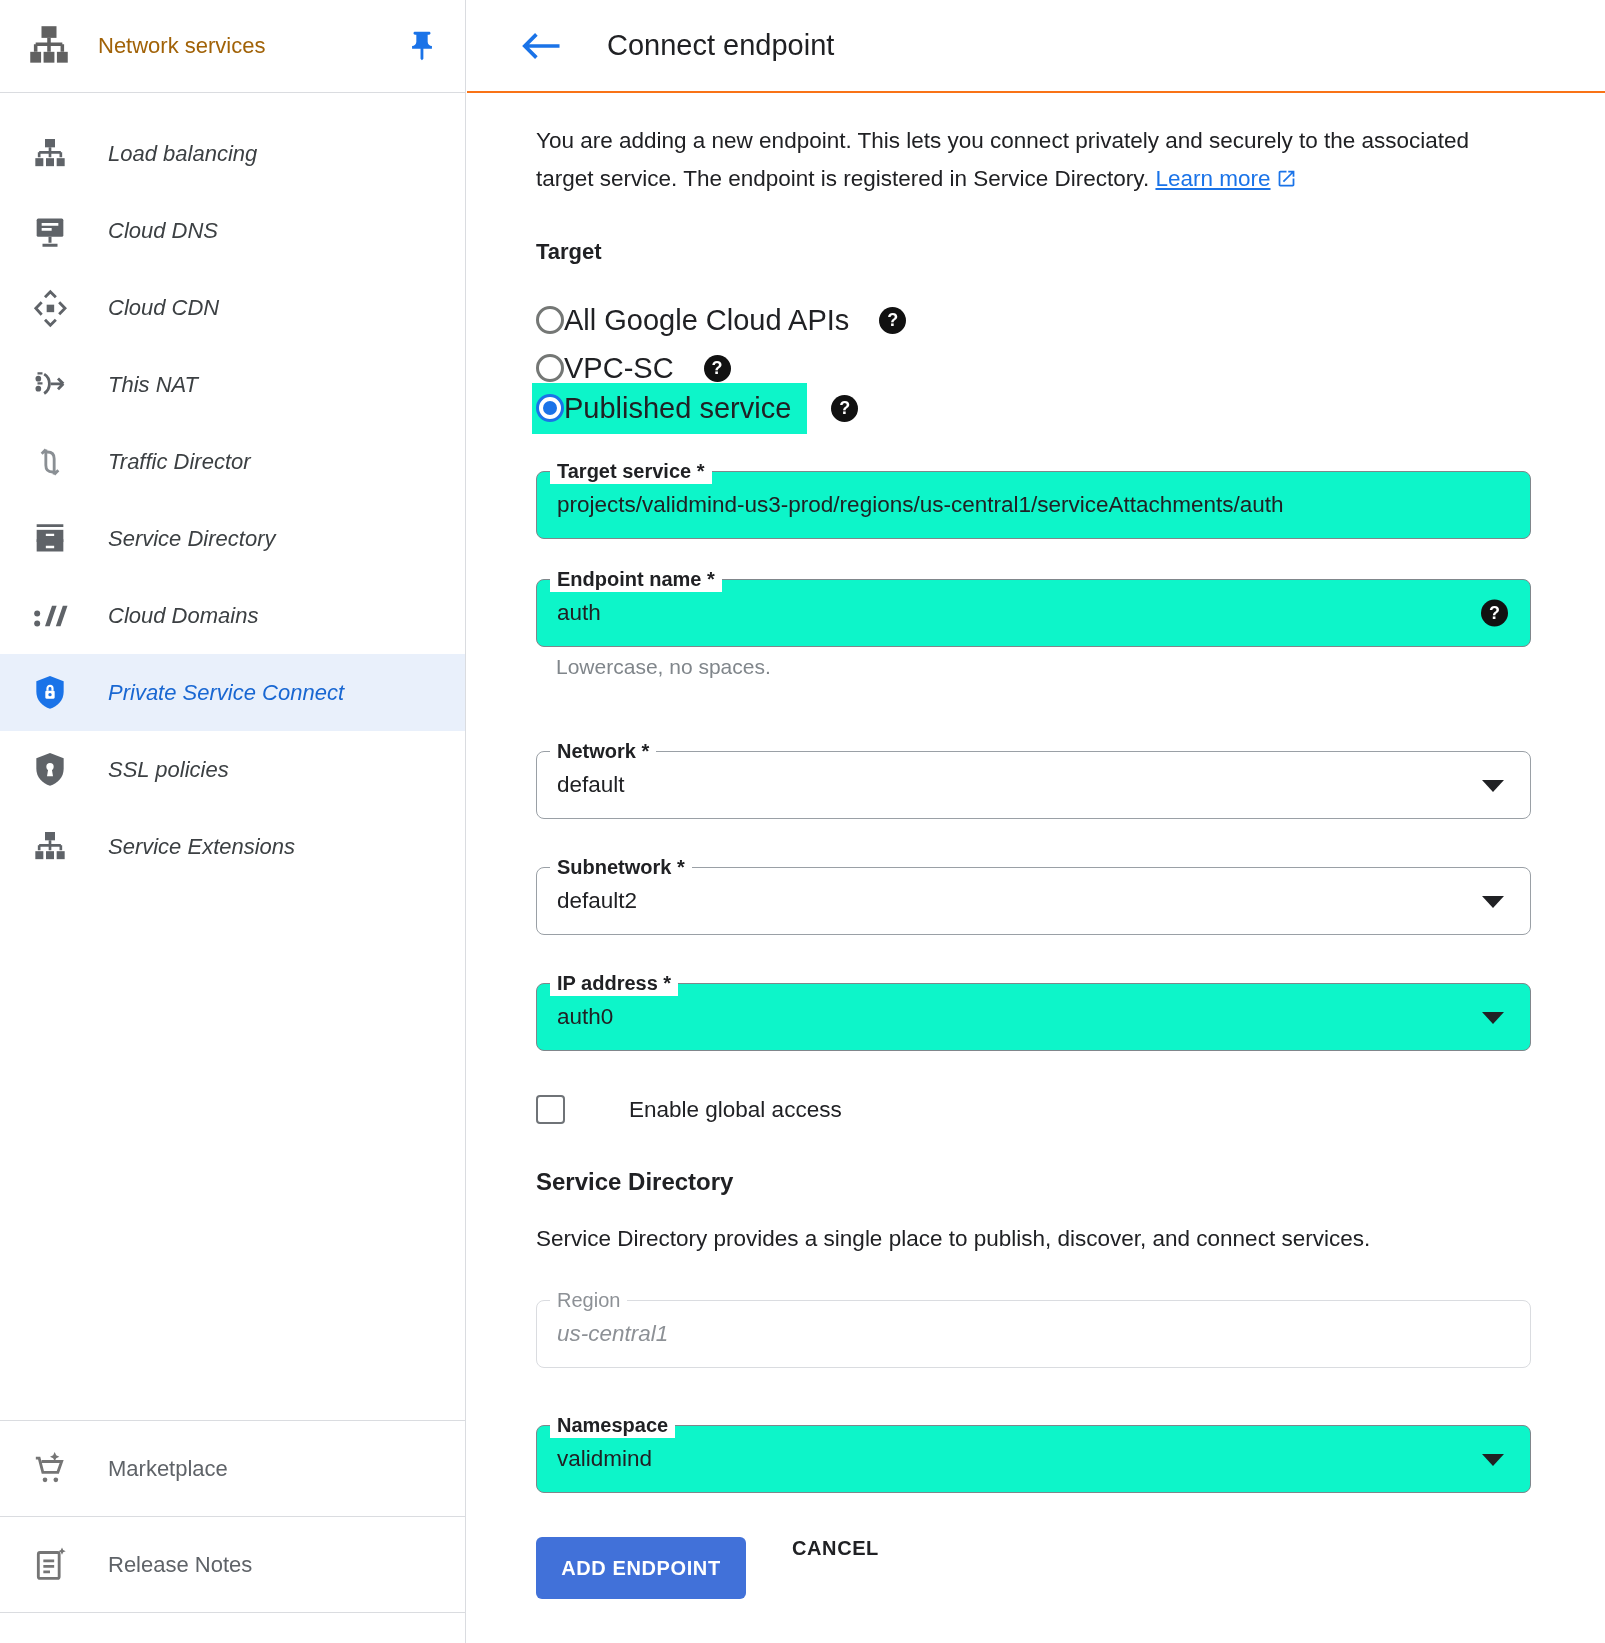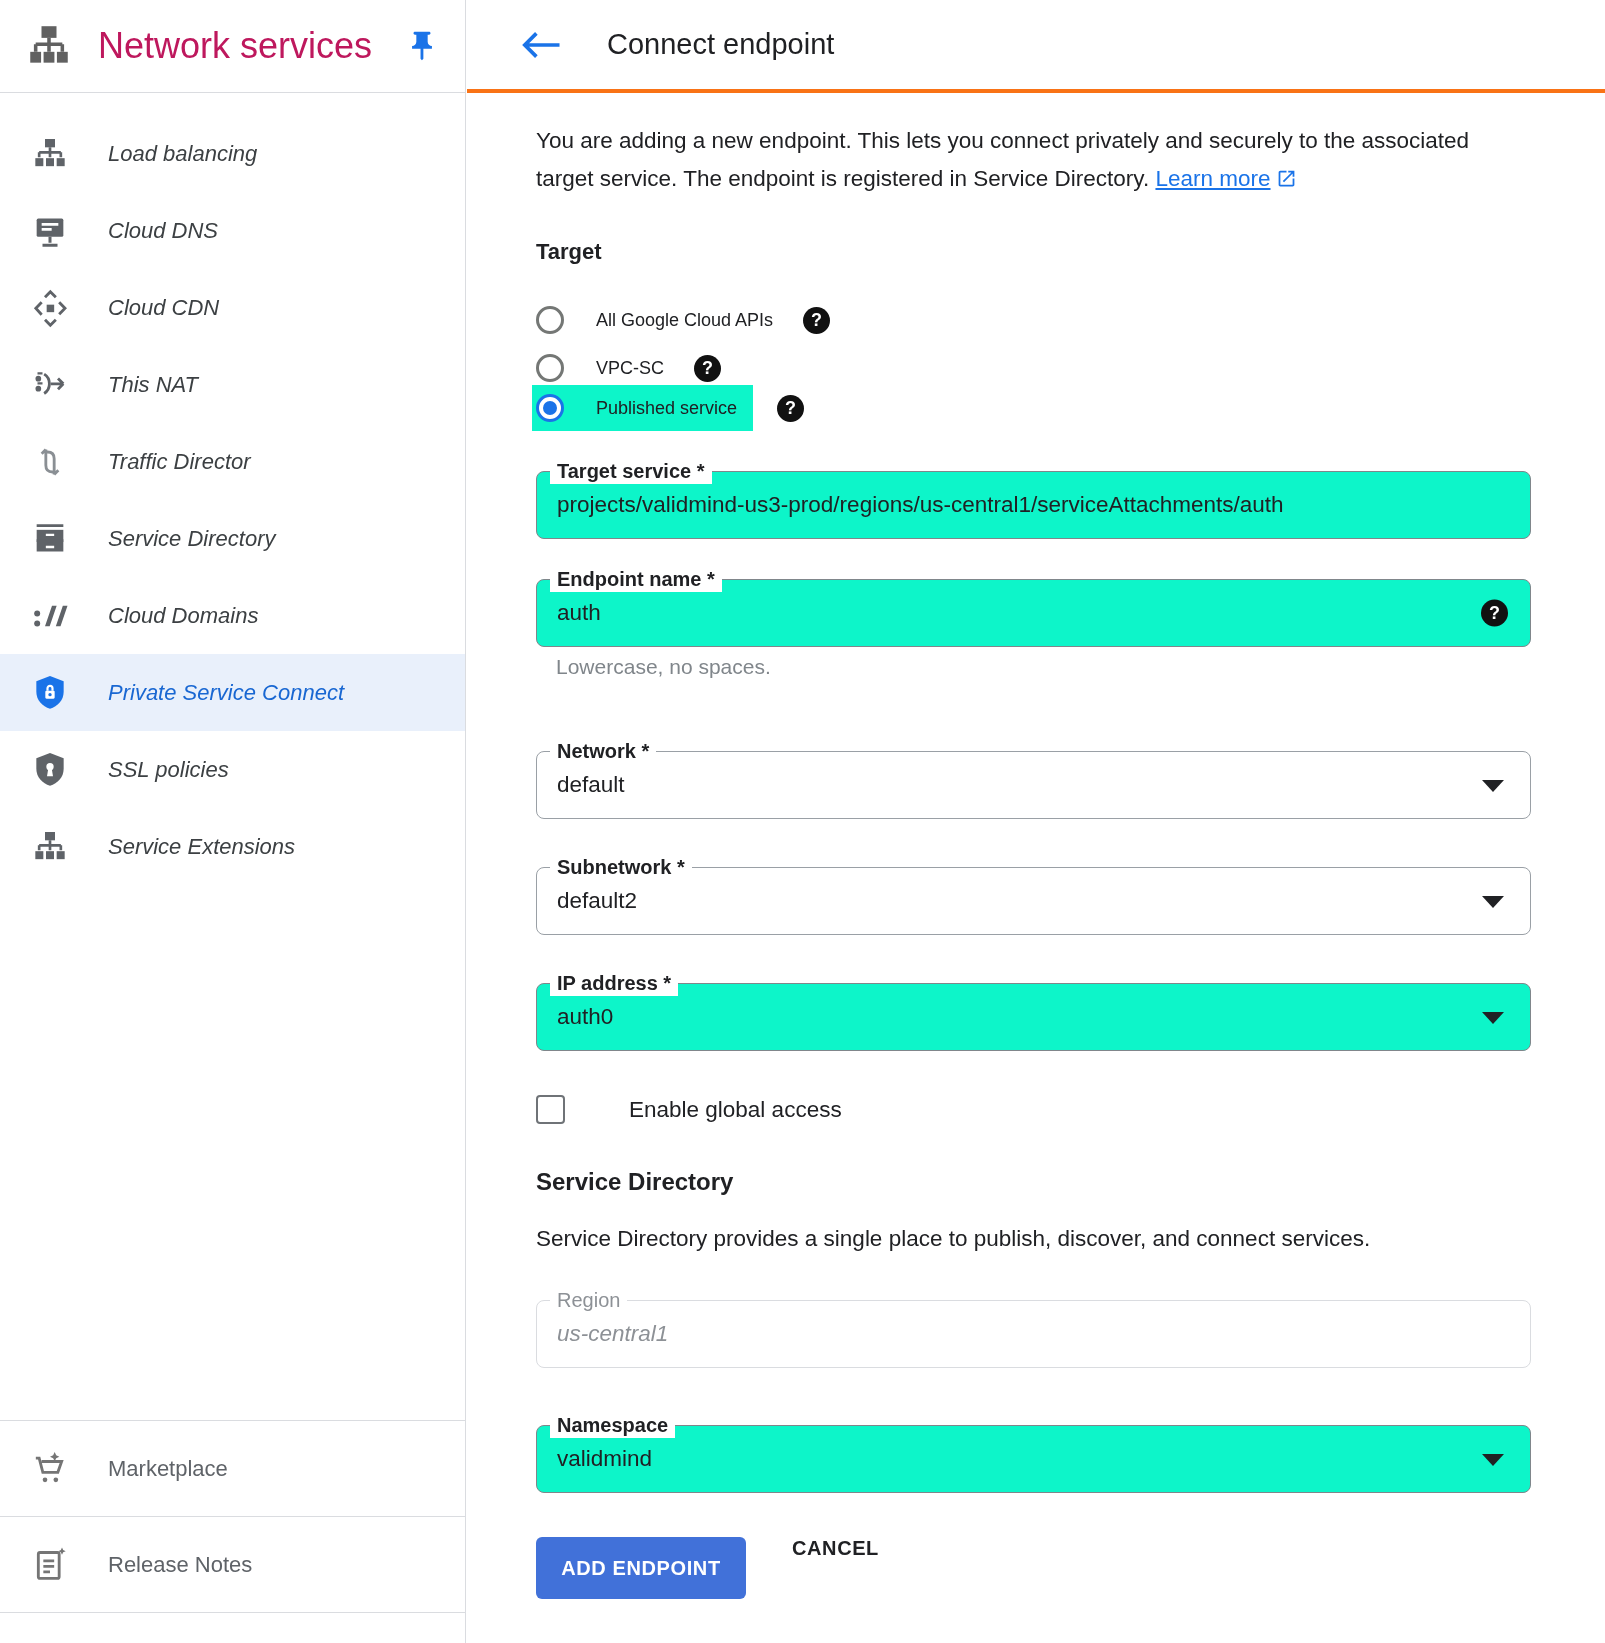--- a/index.html
+++ b/index.html
@@ -5,50 +5,50 @@
   * { margin:0; padding:0; box-sizing:border-box; }
   html,body { background:#fff; }
   body {
     width:1605px; height:1643px; position:relative; overflow:hidden;
     font-family:"Liberation Sans", sans-serif; color:#202124;
   }
   
   .sidebar { position:absolute; left:0; top:0; width:466px; height:1643px; background:#fff; border-right:1px solid #dadce0; }
   .sb-header { height:93px; border-bottom:1px solid #dadce0; display:flex; align-items:center; padding:0 26px 0 24px; }
   .sb-logo { width:50px; height:50px; color:#616161; flex:0 0 auto; }
-  .sb-title { flex:1; margin-left:24px; font-size:36px; color:#be185d; white-space:nowrap; }
+  .sb-title { flex:1; margin-left:24px; font-size:22px; color:#a16207; white-space:nowrap; }
   .pin-btn { width:34px; height:34px; border:none; background:transparent; color:#1a73e8; cursor:pointer; padding:0; }
   .sb-nav { padding-top:22px;font-style:italic; }
   .sb-item { height:77px; display:flex; align-items:center; padding-left:30px; cursor:pointer; }
   .sb-item .sb-ico { width:40px; height:40px; color:#5f6368; flex:0 0 auto; }
   .sb-item .sb-label { margin-left:38px; font-size:22px; color:#3c4043; white-space:nowrap; }
   .sb-item.selected { background:#e9f0fb; }
   .sb-item.selected .sb-label { color:#1967d2; }
   .sb-footer { position:absolute; left:0; right:0; bottom:30px; border-bottom:1px solid #dadce0; }
   .sb-fitem { height:96px; border-top:1px solid #dadce0; display:flex; align-items:center; padding-left:30px; cursor:pointer; }
   .sb-fitem .sb-ico { width:40px; height:40px; color:#757575; }
   .sb-fitem .sb-label { margin-left:38px; font-size:22px; color:#5f6368; }
 
   
   .main { position:absolute; left:467px; top:0; width:1138px; height:1643px; }
-  .main-header { position:absolute; top:0; left:0; right:0; height:93px; border-bottom:4px solid #f97316; display:flex; align-items:center; padding-left:52px; }
+  .main-header { position:absolute; top:0; left:0; right:0; height:93px; border-bottom:2px solid #f97316; display:flex; align-items:center; padding-left:52px; }
   .back-btn { width:44px; height:36px; border:none; background:transparent; color:#1a73e8; cursor:pointer; padding:0; }
   .main-title { margin-left:44px; font-size:29px; color:#202124; }
 
   .intro { position:absolute; top:122px; left:69px; width:935px; font-size:22.5px; line-height:38px; color:#202124; }
   .intro a { color:#1a73e8; text-decoration:underline; cursor:pointer; }
   .ext-ico { display:inline-block; width:21px; height:21px; vertical-align:-3px; margin-left:5px; color:#1a73e8; }
 
   .group-label { position:absolute; top:239px; left:69px; font-size:22px; font-weight:bold; color:#202124; }
 
   .radio-row { position:absolute; left:69px; height:48px; display:flex; align-items:center; }
   .radio { width:28px; height:28px; border-radius:50%; border:3px solid #747775; flex:0 0 auto; position:relative; background:#fff; cursor:pointer; }
   .radio.checked { border-color:#1a73e8; }
   .radio.checked::after { content:""; position:absolute; left:50%; top:50%; width:14px; height:14px; margin:-7px 0 0 -7px; border-radius:50%; background:#1a73e8; }
-  .radio-label { margin-left:32px; font-size:18px; color:#202124; }
+  .radio-label { margin-left:0; font-size:29px; color:#202124; }
   .help-ico { width:27px; height:27px; border-radius:50%; background:#111; color:#fff; font-size:18px; font-weight:bold; display:inline-flex; align-items:center; justify-content:center; flex:0 0 auto; cursor:pointer; }
   .radio-row .help-ico { margin-left:30px; }
   .green-pill { display:inline-flex; align-items:center; background:#0df5c9; padding:9px 16px 9px 4px; margin-left:-4px; }
 
   .field { position:absolute; left:69px; width:995px; height:68px; border:1px solid #9aa0a6; border-radius:8px; background:#fff; }
   .field.hl { background:#0df5c9; border-color:#80868b; }
   .field.disabled { border-color:#dadce0; }
   .flabel { position:absolute; top:-14px; left:13px; background:#fff; padding:0 7px; font-size:20px; font-weight:bold; color:#202124; line-height:26px; white-space:nowrap; }
   .field.disabled .flabel { color:#8d9196; font-weight:normal; }
   .fvalue { display:block; line-height:66px; padding-left:20px; font-size:22.5px; color:#202124; white-space:nowrap; overflow:hidden; }

